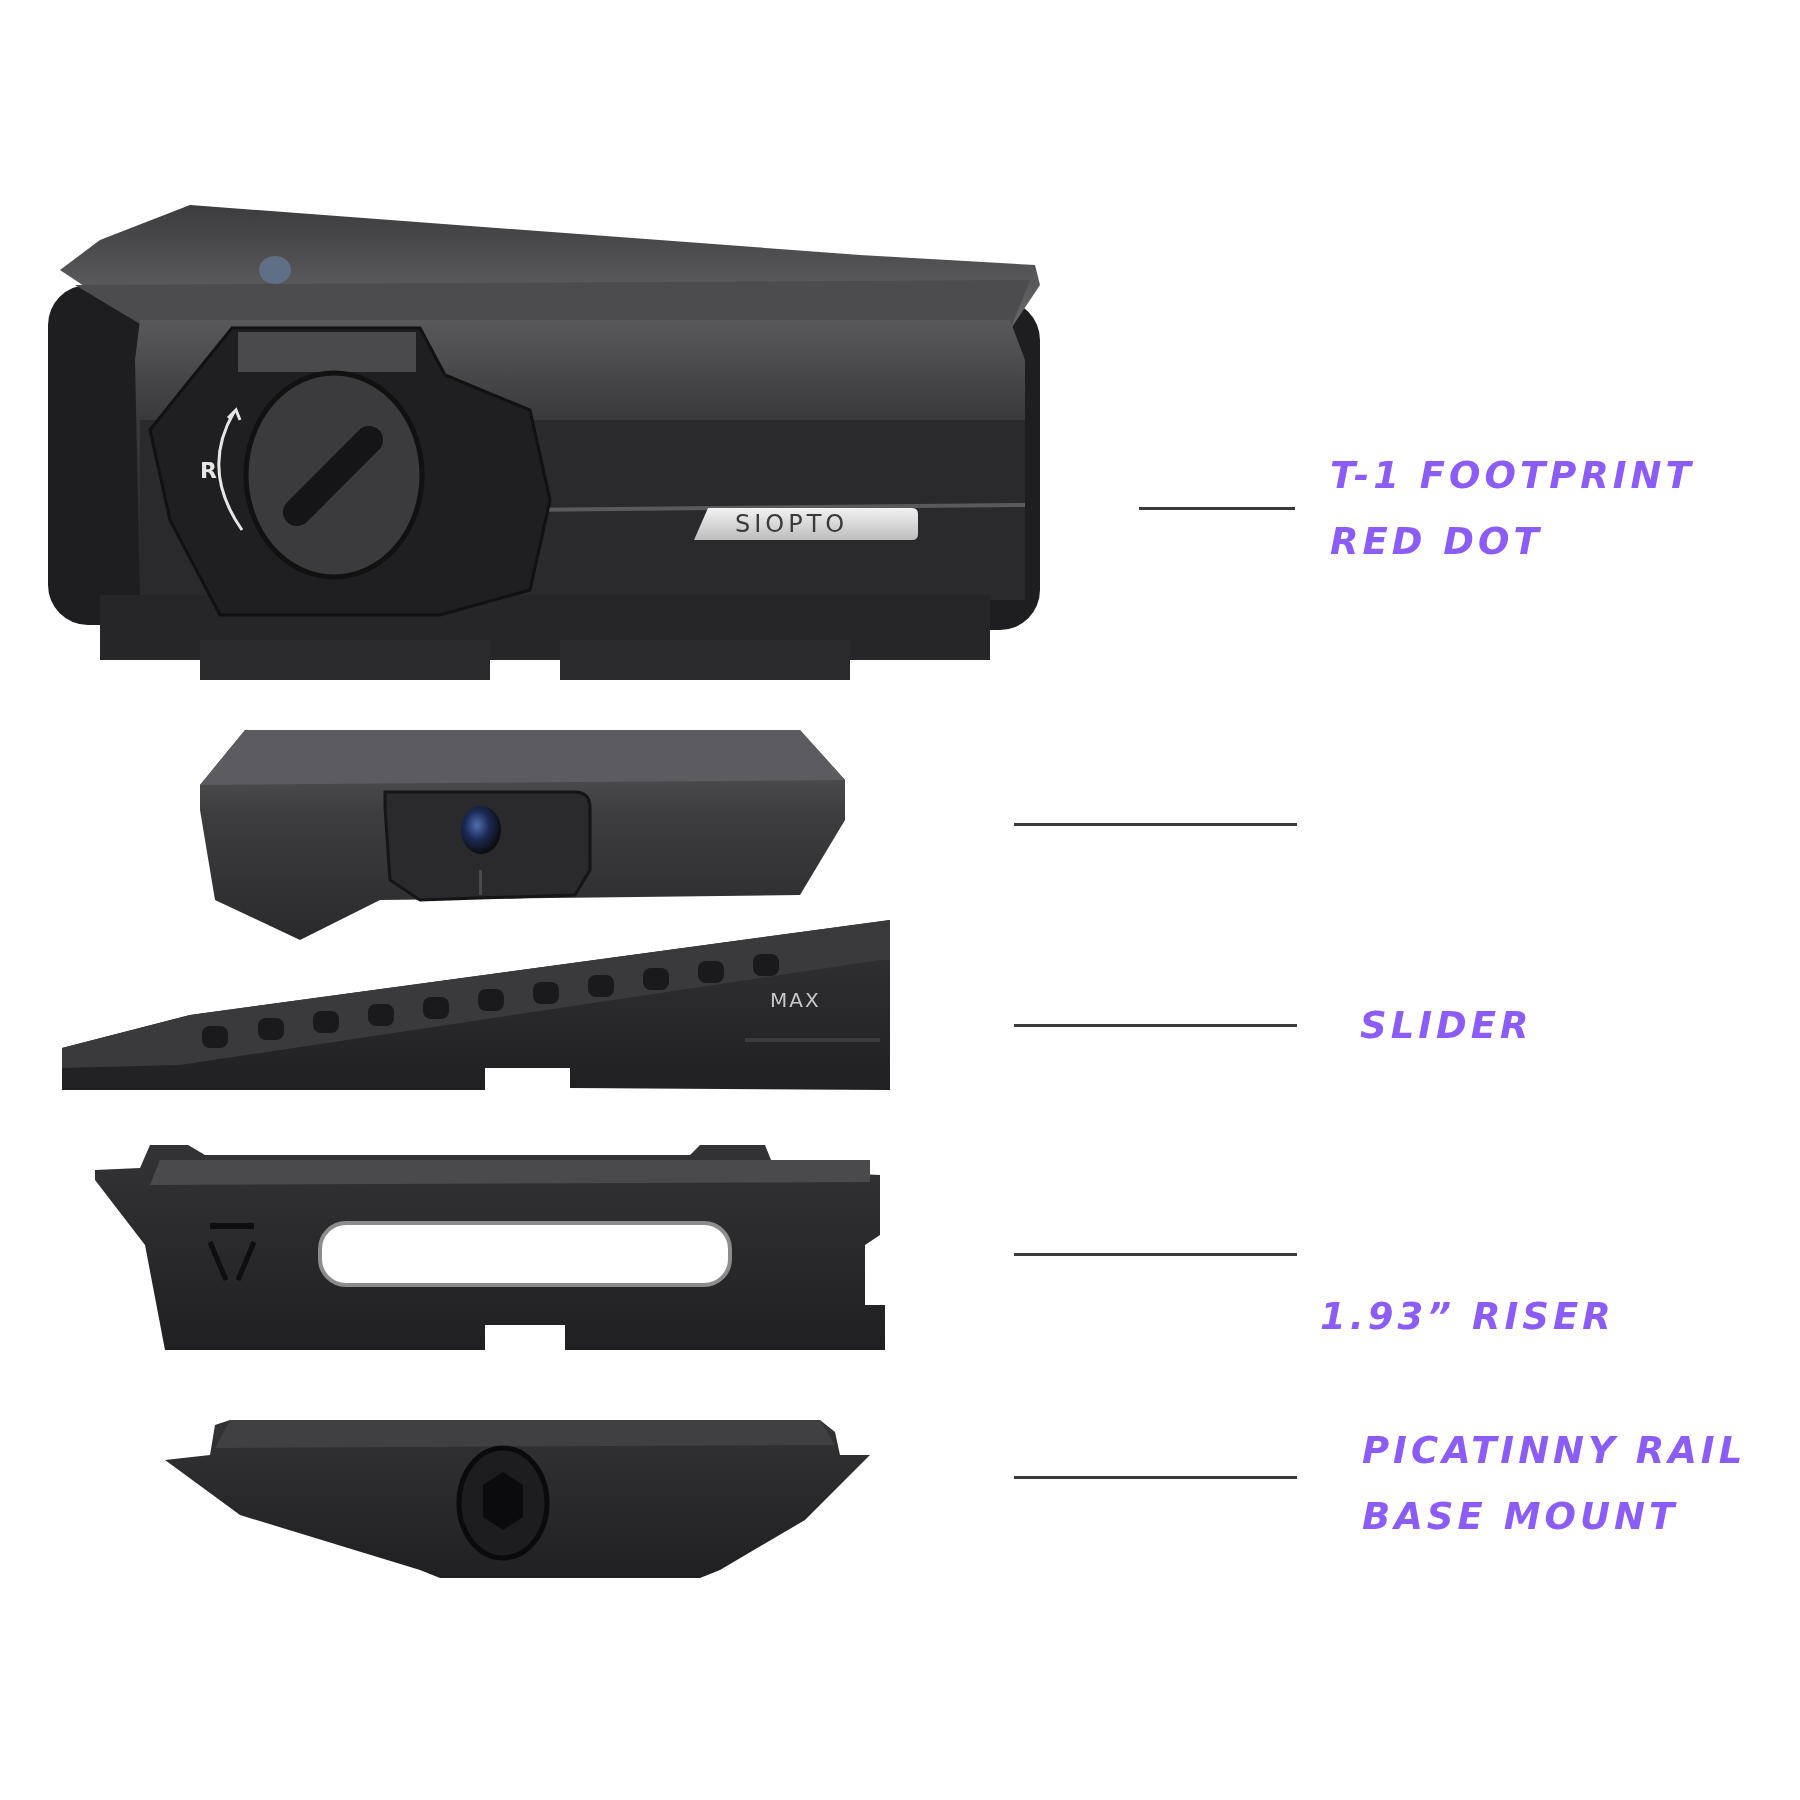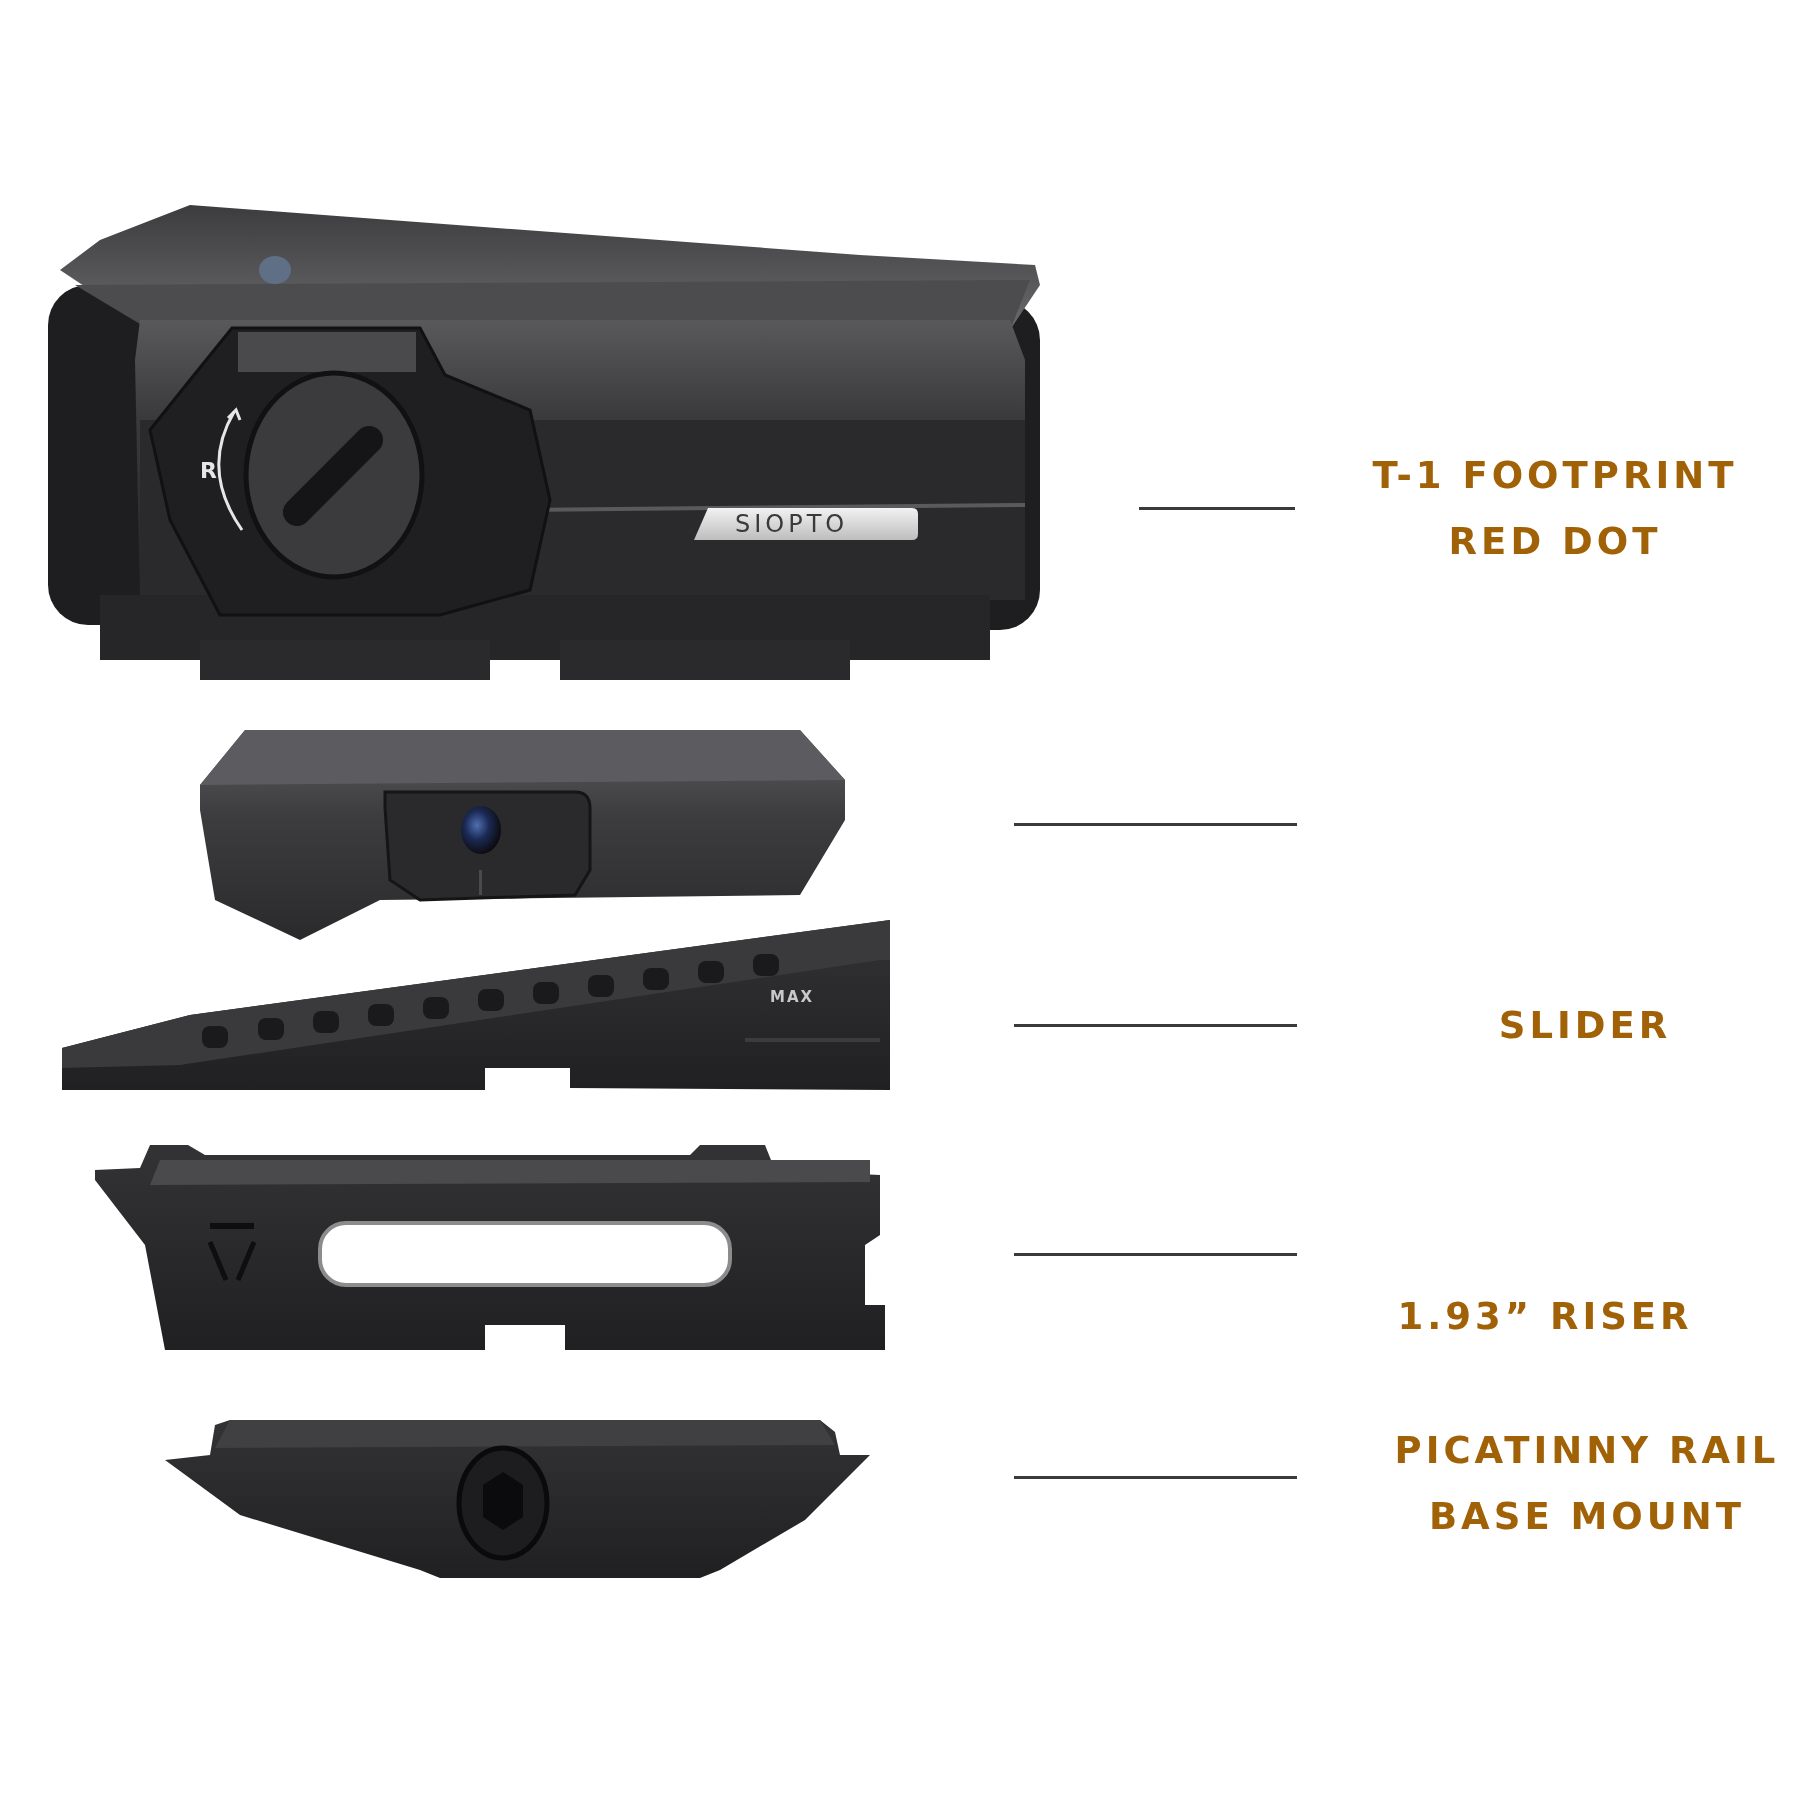--- a/index.html
+++ b/index.html
@@ -4,24 +4,25 @@
 <style>
   html, body { margin: 0; padding: 0; background: #ffffff; }
   body { width: 1800px; height: 1800px; position: relative; overflow: hidden; font-family: "DejaVu Sans", sans-serif; }
   .canvas { position: absolute; left: 0; top: 0; width: 1800px; height: 1800px; }
   .label {
     position: absolute;
     font-family: "DejaVu Sans", sans-serif;
     font-weight: bold;
     font-size: 37px;
     letter-spacing: 4px;
-    color: #a16207;
-    text-align: center;
+    color: #8b5cf6;
+    text-align: left;
     line-height: 66px;
     white-space: nowrap;
+    font-style: italic;
   }
   .leader { position: absolute; height: 3px; background: #3a3a3a; }
 </style>
 </head>
 <body>
 
 <div class="canvas">
 
   
   <svg width="1800" height="1800" viewBox="0 0 1800 1800" xmlns="http://www.w3.org/2000/svg">
@@ -124,21 +125,21 @@
       <path d="M215 1425 L230 1420 L820 1420 L835 1432 L840 1455 L870 1455 L805 1520 L720 1570 L700 1578 L440 1578 L420 1570 L240 1515 L165 1460 L210 1455 Z" fill="url(#darkFace)"></path>
       <path d="M230 1420 L820 1420 L835 1445 L215 1448 Z" fill="#404043"></path>
       <ellipse cx="503" cy="1503" rx="44" ry="55" fill="#1d1d1f" stroke="#0a0a0c" stroke-width="5"></ellipse>
       <path d="M503 1472 L523 1485 L523 1517 L503 1530 L483 1517 L483 1485 Z" fill="#0b0b0d"></path>
     </g>
   </svg>
 
   
   <div style="position:absolute;left:735px;top:507px;width:175px;height:34px;font-family:'DejaVu Sans',sans-serif;font-size:24px;letter-spacing:4px;color:#3a3a3a;text-align:left;line-height:34px;">SIOPTO</div>
   <div style="position:absolute;left:200px;top:458px;font-family:'DejaVu Sans',sans-serif;font-weight:bold;font-size:22px;color:#e6e6e6;">R</div>
-  <div style="position:absolute;left:770px;top:988px;font-family:'DejaVu Sans',sans-serif;font-weight:bold;font-size:15px;letter-spacing:2px;color:#c8c8c8;">MAX</div>
+  <div style="position:absolute;left:770px;top:988px;font-family:'DejaVu Sans',sans-serif;font-weight:normal;font-size:20px;letter-spacing:2px;color:#c8c8c8;">MAX</div>
 
   
   <div class="leader" style="left:1139px;top:507px;width:156px;"></div>
   <div class="leader" style="left:1014px;top:823px;width:283px;"></div>
   <div class="leader" style="left:1014px;top:1024px;width:283px;"></div>
   <div class="leader" style="left:1014px;top:1253px;width:283px;"></div>
   <div class="leader" style="left:1014px;top:1476px;width:283px;"></div>
 
   
   <div class="label" style="left:1330px;top:443px;width:450px;">

